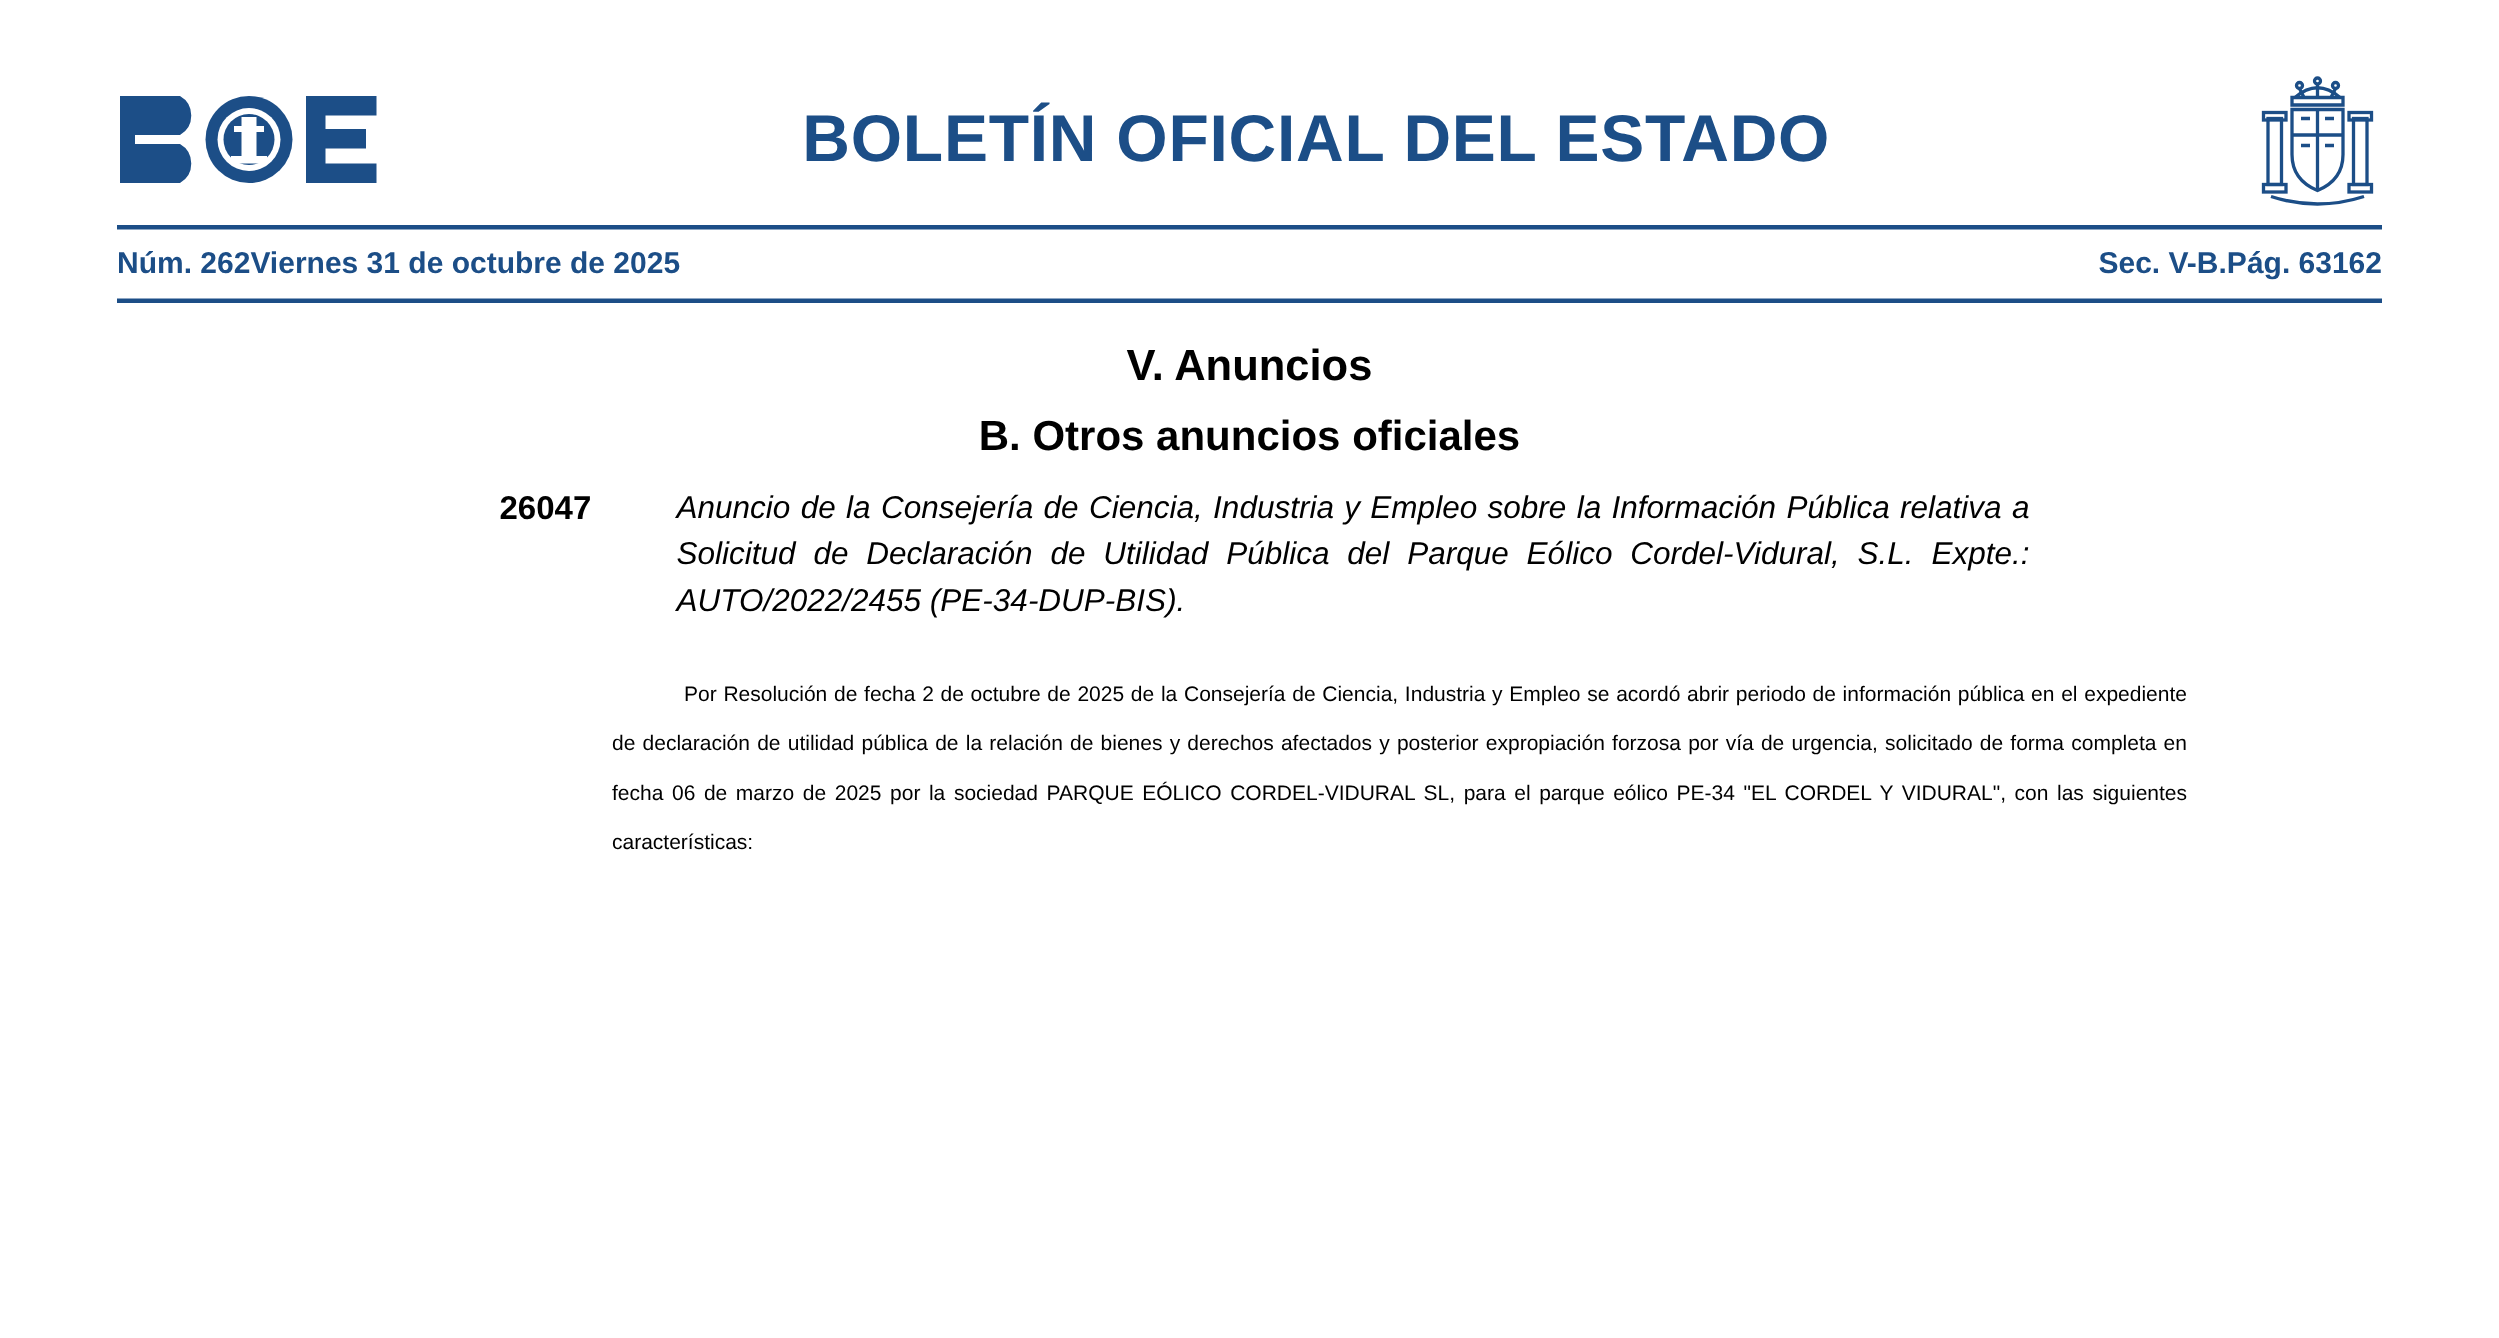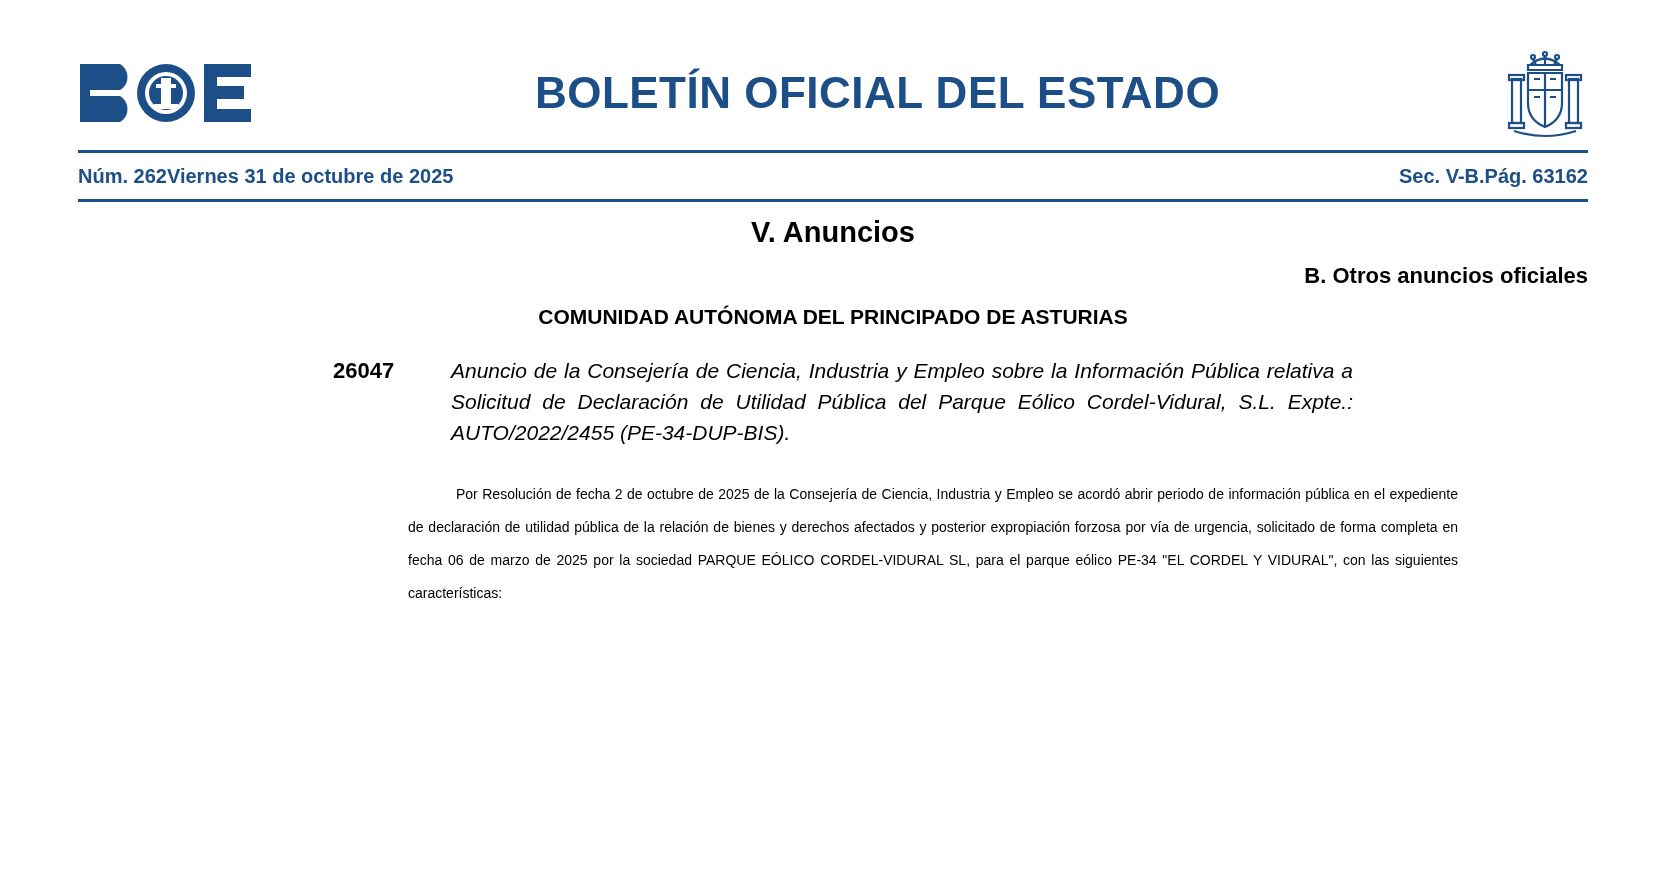--- a/index.html
+++ b/index.html
@@ -68,32 +68,32 @@
     font-size: 20px;
     font-weight: bold;
     color: #1c4e87;
   }
   .header-left { flex: 0 0 auto; }
   .header-center { flex: 1 1 auto; text-align: left; }
   .header-right { flex: 0 0 auto; display: flex; }
 
   
   .content {
-    padding-top: 14px;
+    padding-top: 26px;
   }
   .section-title {
     text-align: center;
     font-size: 29px;
     font-weight: bold;
     color: #000;
     margin: 0 0 14px 0;
   }
   .subsection-title {
-    text-align: right;
-    font-size: 22px;
+    text-align: center;
+    font-size: 28px;
     font-weight: bold;
     margin: 0 0 16px 0;
   }
   .org-title {
     text-align: center;
     font-size: 21px;
     font-weight: bold;
     margin: 0 0 26px 0;
   }
 
@@ -197,21 +197,20 @@
   </div>
 
   <div class="rule"></div>
 
   <div class="content">
 
     <h1 class="section-title">V. Anuncios</h1>
 
     <h2 class="subsection-title">B. Otros anuncios oficiales</h2>
 
-    <h3 class="org-title">COMUNIDAD AUTÓNOMA DEL PRINCIPADO DE ASTURIAS</h3>
 
     <div class="announcement">
       <div class="announcement-number">26047</div>
       <div class="announcement-text">Anuncio de la Consejería de Ciencia, Industria y Empleo sobre la Información Pública relativa a Solicitud de Declaración de Utilidad Pública del Parque Eólico Cordel-Vidural, S.L. Expte.: AUTO/2022/2455 (PE-34-DUP-BIS).</div>
     </div>
 
     <p class="body-text">Por Resolución de fecha 2 de octubre de 2025 de la Consejería de Ciencia, Industria y Empleo se acordó abrir periodo de información pública en el expediente de declaración de utilidad pública de la relación de bienes y derechos afectados y posterior expropiación forzosa por vía de urgencia, solicitado de forma completa en fecha 06 de marzo de 2025 por la sociedad PARQUE EÓLICO CORDEL-VIDURAL SL, para el parque eólico PE-34 "EL CORDEL Y VIDURAL", con las siguientes características:</p>
 
   </div>
 </div>

